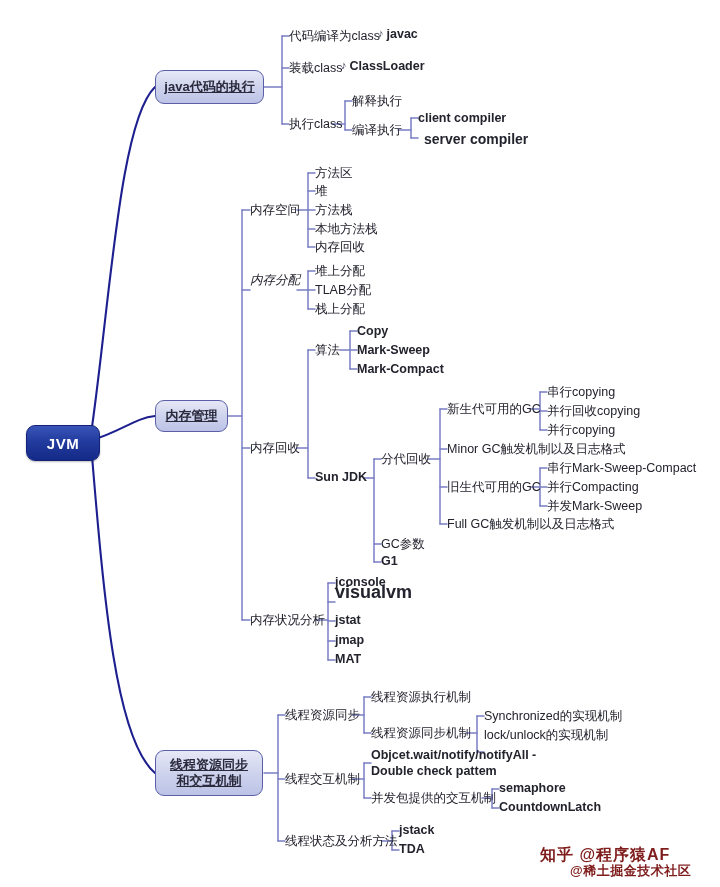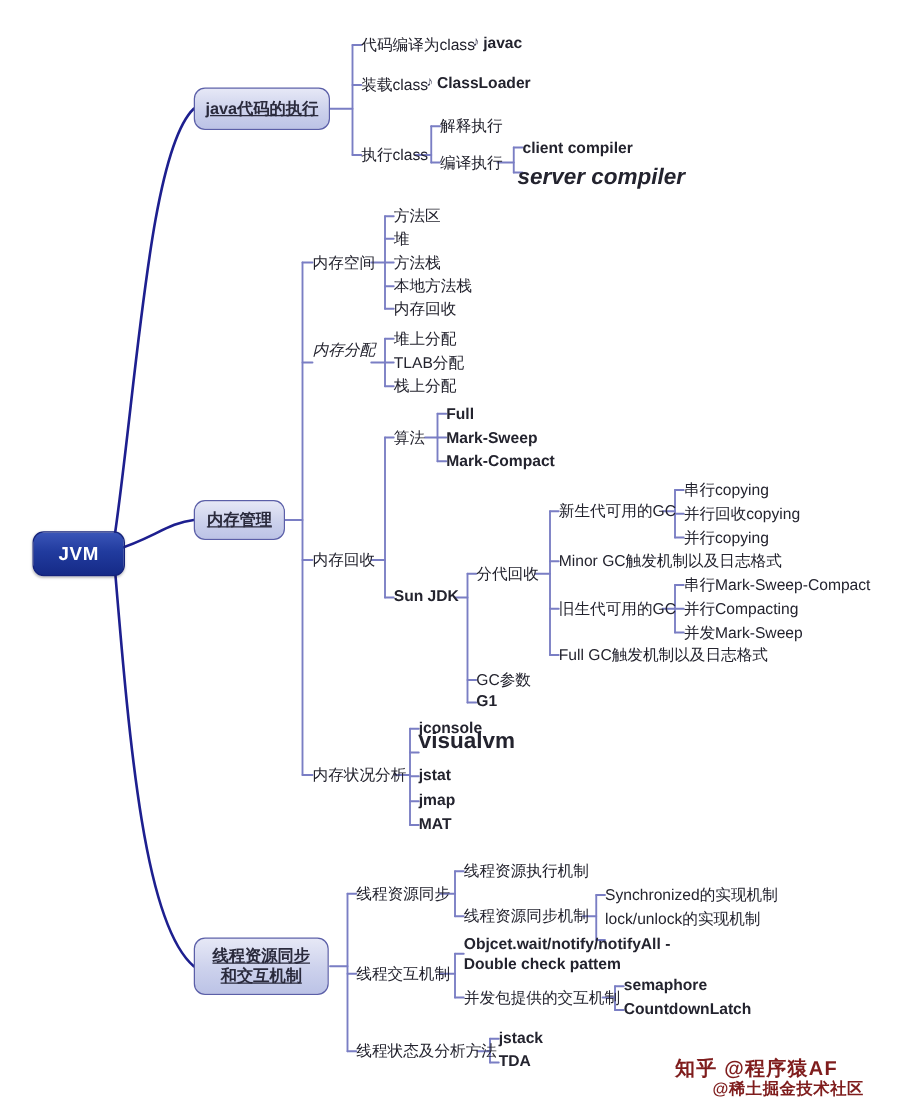--- a/index.html
+++ b/index.html
@@ -253,21 +253,21 @@
   </div>
   <div class="topic t-cn" style="left:352px;top:93px;font-size:12.5px;">
     <span>解释执行</span>
   </div>
   <div class="topic t-cn" style="left:352px;top:122px;font-size:12.5px;">
     <span>编译执行</span>
   </div>
   <div class="topic t-en" style="left:418px;top:111px;font-size:12.5px;">
     <span>client compiler</span>
   </div>
-  <div class="topic t-en" style="left:414px;top:131px;font-size:18px;font-style:italic;">
+  <div class="topic t-en" style="left:424px;top:131px;font-size:14px;">
     <span>server compiler</span>
   </div>
 
   <div class="topic t-cn" style="left:250px;top:202px;font-size:12.5px;">
     <span>内存空间</span>
   </div>
   <div class="topic t-cn" style="left:315px;top:165px;font-size:12.5px;">
     <span>方法区</span>
   </div>
   <div class="topic t-cn" style="left:315px;top:183px;font-size:12.5px;">
@@ -296,21 +296,21 @@
     <span>栈上分配</span>
   </div>
 
   <div class="topic t-cn" style="left:250px;top:440px;font-size:12.5px;">
     <span>内存回收</span>
   </div>
   <div class="topic t-cn" style="left:315px;top:342px;font-size:12.5px;">
     <span>算法</span>
   </div>
   <div class="topic t-en" style="left:357px;top:324px;font-size:12.5px;">
-    <span>Full</span>
+    <span>Copy</span>
   </div>
   <div class="topic t-en" style="left:357px;top:343px;font-size:12.5px;">
     <span>Mark-Sweep</span>
   </div>
   <div class="topic t-en" style="left:357px;top:362px;font-size:12.5px;">
     <span>Mark-Compact</span>
   </div>
 
   <div class="topic t-en" style="left:315px;top:470px;font-size:12.5px;">
     <span>Sun JDK</span>

